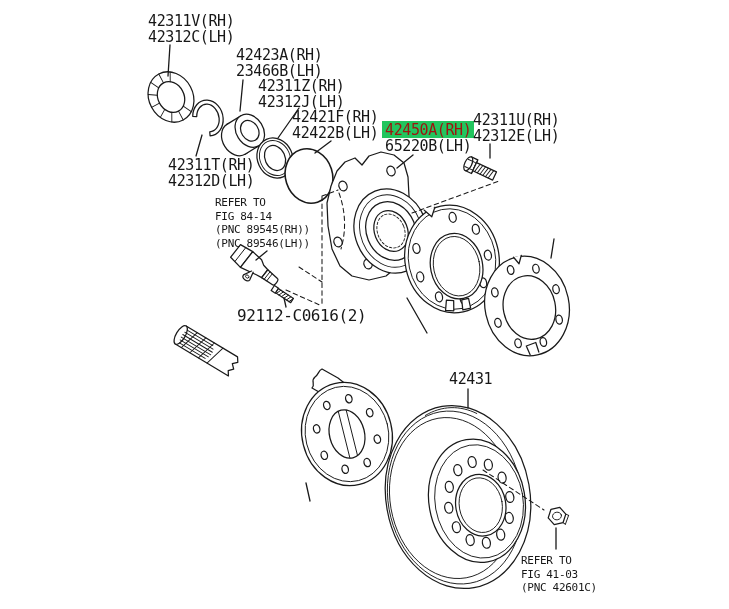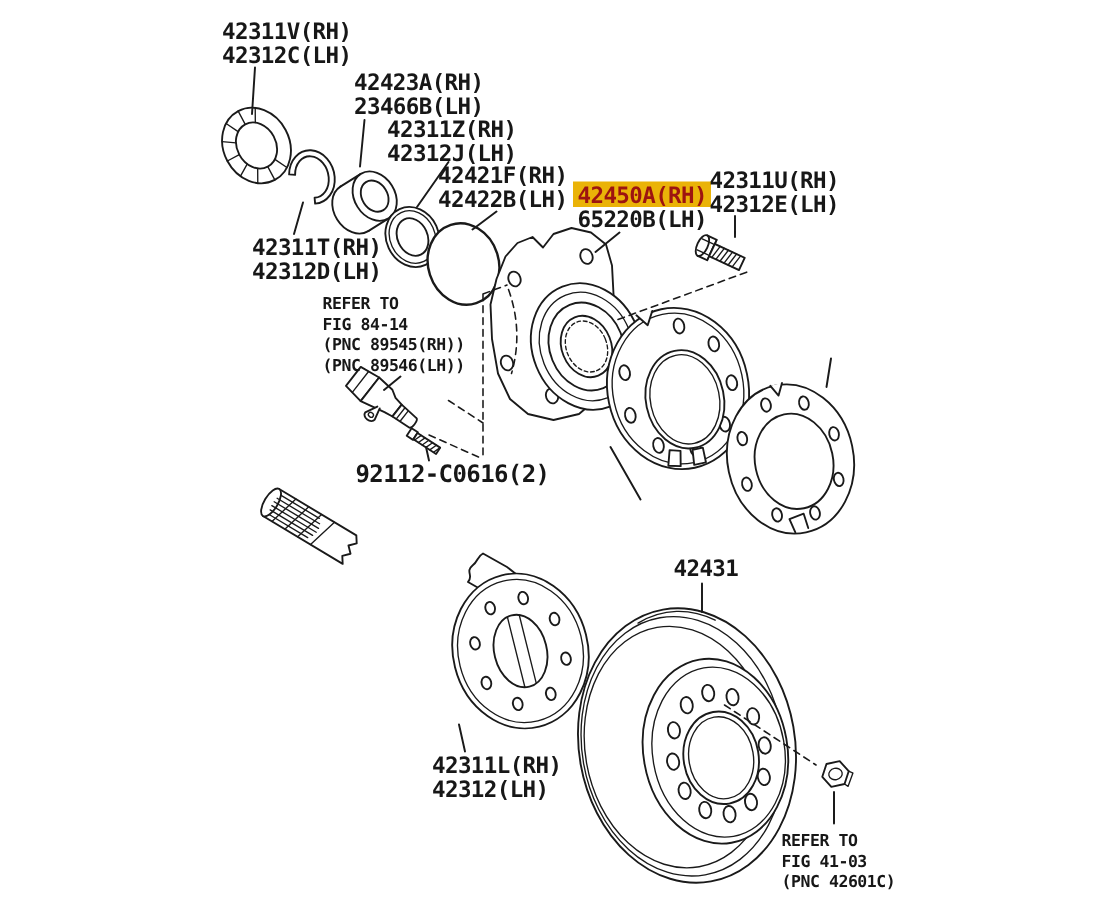--- a/index.html
+++ b/index.html
@@ -4,25 +4,25 @@
 <style>
   html,body{margin:0;padding:0;width:729px;height:609px;background:#ffffff;overflow:hidden}
   .stage{position:absolute;left:0;top:0;width:729px;height:609px}
   svg{position:absolute;left:0;top:0}
   svg *{stroke:#1a1a1a;stroke-width:1.25;fill:none;stroke-linecap:round;stroke-linejoin:round}
   svg .f{fill:#ffffff}
   svg .fill-only{stroke:none;fill:#ffffff}
   svg .thin{stroke-width:0.9}
   svg .d{stroke-dasharray:4.5 3.4;stroke-width:1.05}
   svg .ld{stroke-width:1.3}
-  .lbl{position:absolute;font-family:"DejaVu Sans Mono",monospace;font-weight:bold;
+  .lbl{position:absolute;font-family:"DejaVu Sans Mono",monospace;font-weight:normal;
        font-size:15px;line-height:16px;color:#171717;white-space:nowrap;letter-spacing:-0.4px}
   .lbl .ln{display:block}
   .note{font-size:11px;line-height:13.5px;letter-spacing:-0.3px}
-  .hl{background:#eab308;color:#9d1410;padding:1px 3px 0 3px;margin-left:-3px}
+  .hl{background:#22c55e;color:#9d1410;padding:1px 3px 0 3px;margin-left:-3px}
 </style>
 </head>
 <body>
 
 <div class="stage">
 
 <svg width="729" height="609" viewBox="0 0 729 609">
 
   <g transform="translate(171,97) rotate(-28)">
     <ellipse class="f" rx="22" ry="26"></ellipse>
@@ -230,24 +230,20 @@
   <div class="lbl" style="left:237px;top:308px;font-size:16px">
     <span class="ln">92112-C0616(2)</span>
   </div>
 
 
 
   <div class="lbl" style="left:449px;top:371px">
     <span class="ln">42431</span>
   </div>
 
-  <div class="lbl" style="left:288px;top:502px">
-    <span class="ln">42311L(RH)</span>
-    <span class="ln">42312(LH)</span>
-  </div>
 
   <div class="lbl note" style="left:521px;top:554px">
     <span class="ln">REFER TO</span>
     <span class="ln">FIG 41-03</span>
     <span class="ln">(PNC 42601C)</span>
   </div>
 
 </div>
 
 </body></html>

